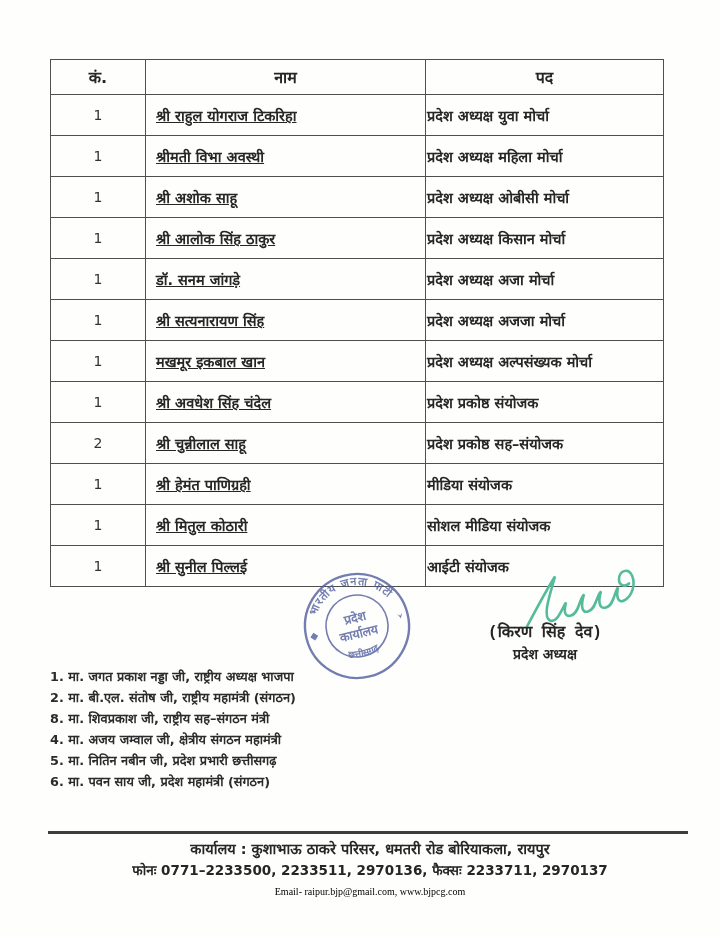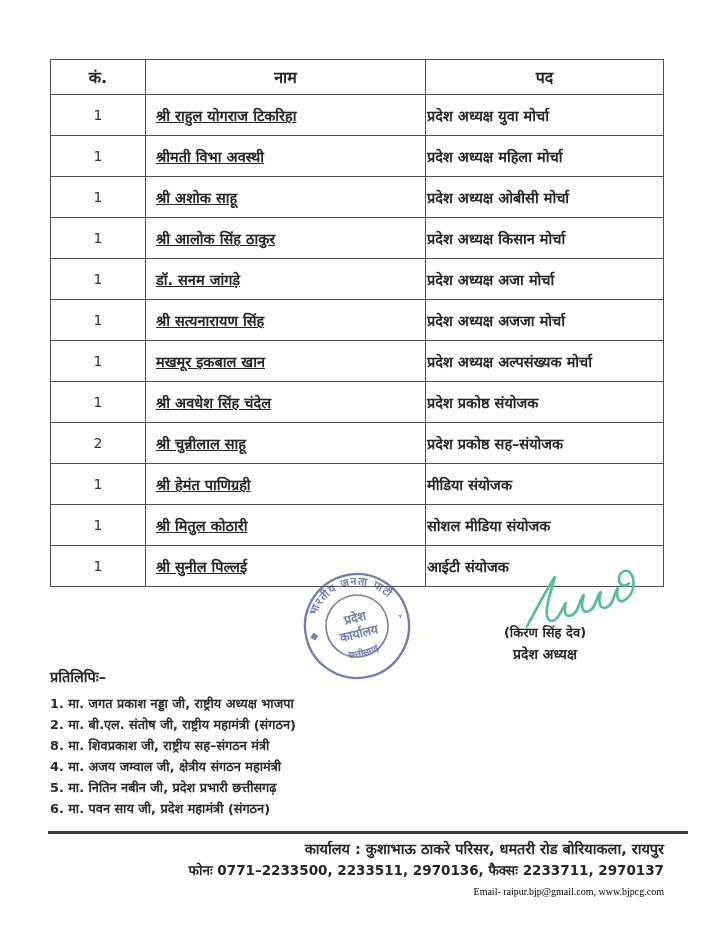--- a/index.html
+++ b/index.html
@@ -23,29 +23,29 @@
   td.c-post{}
   .col-no{width:95px;}.col-name{width:280px;}.col-post{width:238px;}
   
   .stamp{
     position:absolute;left:301px;top:570px;width:112px;height:112px;
     transform:rotate(-14deg);opacity:.78;
   }
   
   .signature{position:absolute;left:524px;top:554px;width:120px;height:76px;}
   .sig-text{position:absolute;left:455px;top:622px;width:180px;text-align:center;}
-  .sig-name{font-size:13px;font-weight:bold;line-height:22px;}
+  .sig-name{font-size:16px;font-weight:bold;line-height:22px;font-family:Liberation Mono, monospace;}
   .sig-title{font-size:14px;font-weight:600;line-height:21px;}
   
   .copies{position:absolute;left:50px;top:666px;width:430px;}
   .copies-heading{font-size:14.5px;font-weight:bold;margin:0 0 7px 0;}
   .copy-item{font-size:12.8px;font-weight:700;line-height:21px;color:#2b2b2b;}
   
   .footer-rule{position:absolute;left:48px;top:831px;width:640px;height:3px;background:#3d3d3d;}
-  .footer{position:absolute;left:64px;top:839px;width:600px;text-align:right;}
+  .footer{position:absolute;left:70px;top:839px;width:600px;text-align:center;}
   .footer-address{font-size:14.5px;font-weight:bold;line-height:21px;}
   .footer-phone{font-size:13.5px;font-weight:600;line-height:21px;}
   .footer-email{font-family:"Liberation Serif","DejaVu Serif",serif;font-size:10px;line-height:21px;color:#000000;}
 </style>
 </head>
 <body>
 
 <div class="page">
 
   <table class="roster">
@@ -151,21 +151,20 @@
              C92,42 94,49 100,46 C108,42 112,30 108,21 C104,13 95,16 95,25
              C95,31 101,33 105,29" fill="none" stroke="#55bb9b" stroke-width="2.6" stroke-linecap="round"></path>
   </svg>
 
   <div class="sig-text">
     <div class="sig-name">(किरण सिंह देव)</div>
     <div class="sig-title">प्रदेश अध्यक्ष</div>
   </div>
 
   <div class="copies">
-    <div class="copies-heading">प्रतिलिपिः–</div>
     <div class="copy-item">1. मा. जगत प्रकाश नड्डा जी, राष्ट्रीय अध्यक्ष भाजपा</div>
     <div class="copy-item">2. मा. बी.एल. संतोष जी, राष्ट्रीय महामंत्री (संगठन)</div>
     <div class="copy-item">8. मा. शिवप्रकाश जी, राष्ट्रीय सह–संगठन मंत्री</div>
     <div class="copy-item">4. मा. अजय जम्वाल जी, क्षेत्रीय संगठन महामंत्री</div>
     <div class="copy-item">5. मा. नितिन नबीन जी, प्रदेश प्रभारी छत्तीसगढ़</div>
     <div class="copy-item">6. मा. पवन साय जी, प्रदेश महामंत्री (संगठन)</div>
   </div>
 
   <div class="footer-rule"></div>
   <div class="footer">

